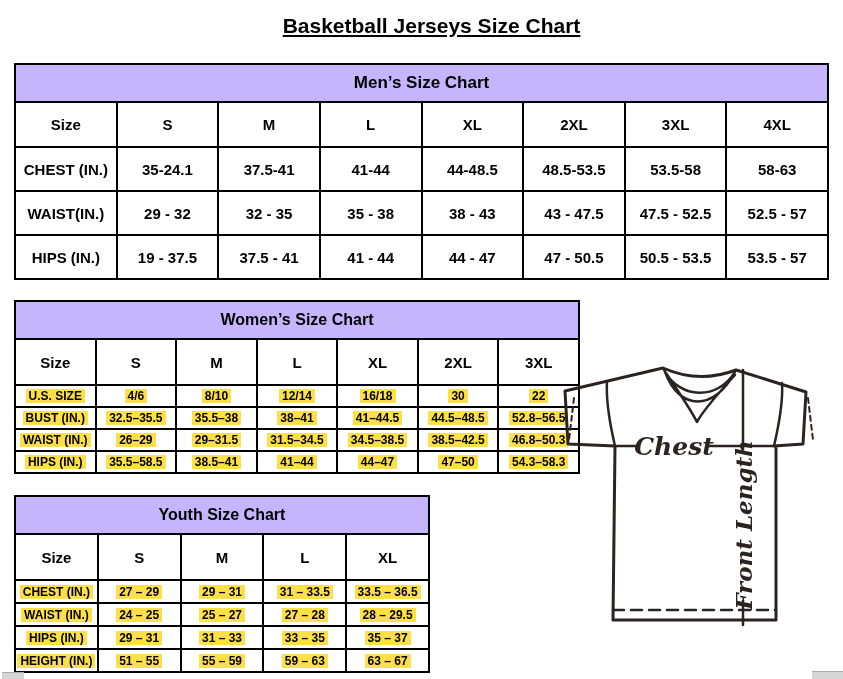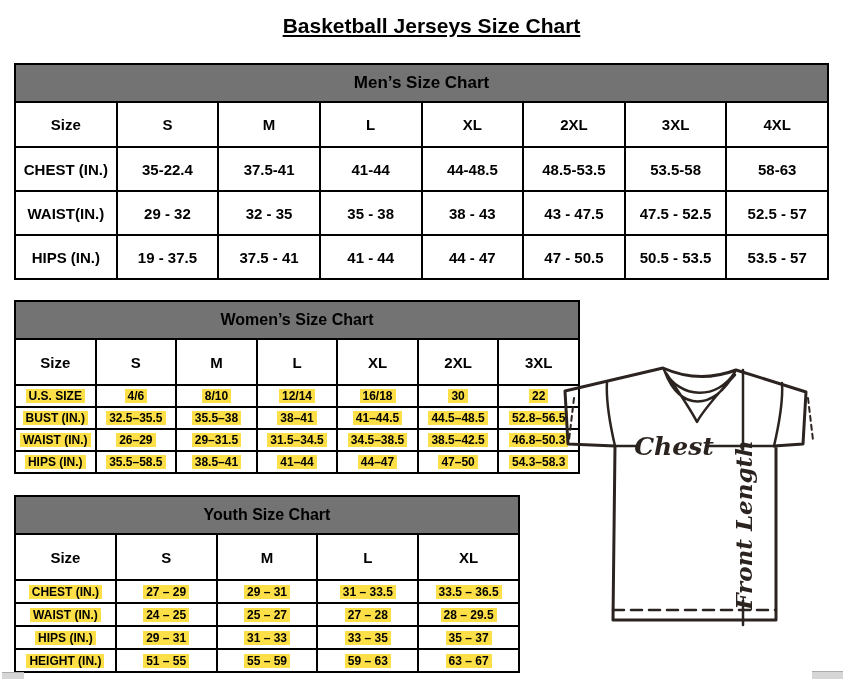--- a/index.html
+++ b/index.html
@@ -4,35 +4,35 @@
 <style>
   html,body{margin:0;padding:0;background:#fff;}
   #page{position:relative;width:843px;height:679px;background:#ffffff;overflow:hidden;
         font-family:"Liberation Sans",sans-serif;color:#000;}
   h1#page-title{position:absolute;top:4px;left:0;width:843px;margin:10px;text-align:center;
         font-size:21px;font-weight:bold;letter-spacing:0px;text-decoration:underline;}
   table.size-chart{position:absolute;border-collapse:collapse;table-layout:fixed;
         background:#fff;}
   table.size-chart th,table.size-chart td{border:2px solid #000;text-align:center;
         vertical-align:middle;font-weight:bold;padding:0;overflow:hidden;white-space:nowrap;}
-  tr.title-row th{background:#737373;}
+  tr.title-row th{background:#c4b5fd;}
   
   #mens-table{left:14px;top:63px;width:815px;}
   #mens-table .row-label{width:116px;}
   #mens-table tr.title-row th{height:36px;font-size:17px;}
   #mens-table tr.size-row th{height:43px;font-size:15px;}
   #mens-table tr.data-row th,#mens-table tr.data-row td{height:42px;font-size:15px;}
   
   #womens-table{left:14px;top:300px;width:566px;}
   #womens-table .row-label{width:82px;}
   #womens-table tr.title-row th{height:36px;font-size:16px;}
   #womens-table tr.size-row th{height:44px;font-size:15px;}
   #womens-table tr.data-row th,#womens-table tr.data-row td{height:20px;font-size:12px;}
   
-  #youth-table{left:14px;top:495px;width:506px;border-radius:17px;}
+  #youth-table{left:14px;top:495px;width:416px;border-radius:17px;}
   #youth-table .row-label{width:113px;}
   #youth-table tr.title-row th{height:36px;font-size:16px;}
   #youth-table tr.size-row th{height:44px;font-size:15px;}
   #youth-table tr.data-row th,#youth-table tr.data-row td{height:21px;font-size:12px;}
   
   table.hl-on tr.data-row .hl{background:#fde047;padding:0 3px;}
   
   #jersey-diagram{position:absolute;left:556px;top:358px;width:287px;height:280px;}
   
   .scroll-frag{position:absolute;background:#d6d6d6;border-top:1px solid #ababab;}
@@ -56,21 +56,21 @@
           <th>S</th>
           <th>M</th>
           <th>L</th>
           <th>XL</th>
           <th>2XL</th>
           <th>3XL</th>
           <th>4XL</th>
         </tr>
         <tr class="data-row">
           <th class="row-label"><span class="hl">CHEST (IN.)</span></th>
-          <td><span class="hl">35-22.4</span></td>
+          <td><span class="hl">35-24.1</span></td>
           <td><span class="hl">37.5-41</span></td>
           <td><span class="hl">41-44</span></td>
           <td><span class="hl">44-48.5</span></td>
           <td><span class="hl">48.5-53.5</span></td>
           <td><span class="hl">53.5-58</span></td>
           <td><span class="hl">58-63</span></td>
         </tr>
         <tr class="data-row">
           <th class="row-label"><span class="hl">WAIST(IN.)</span></th>
           <td><span class="hl">29 - 32</span></td>

